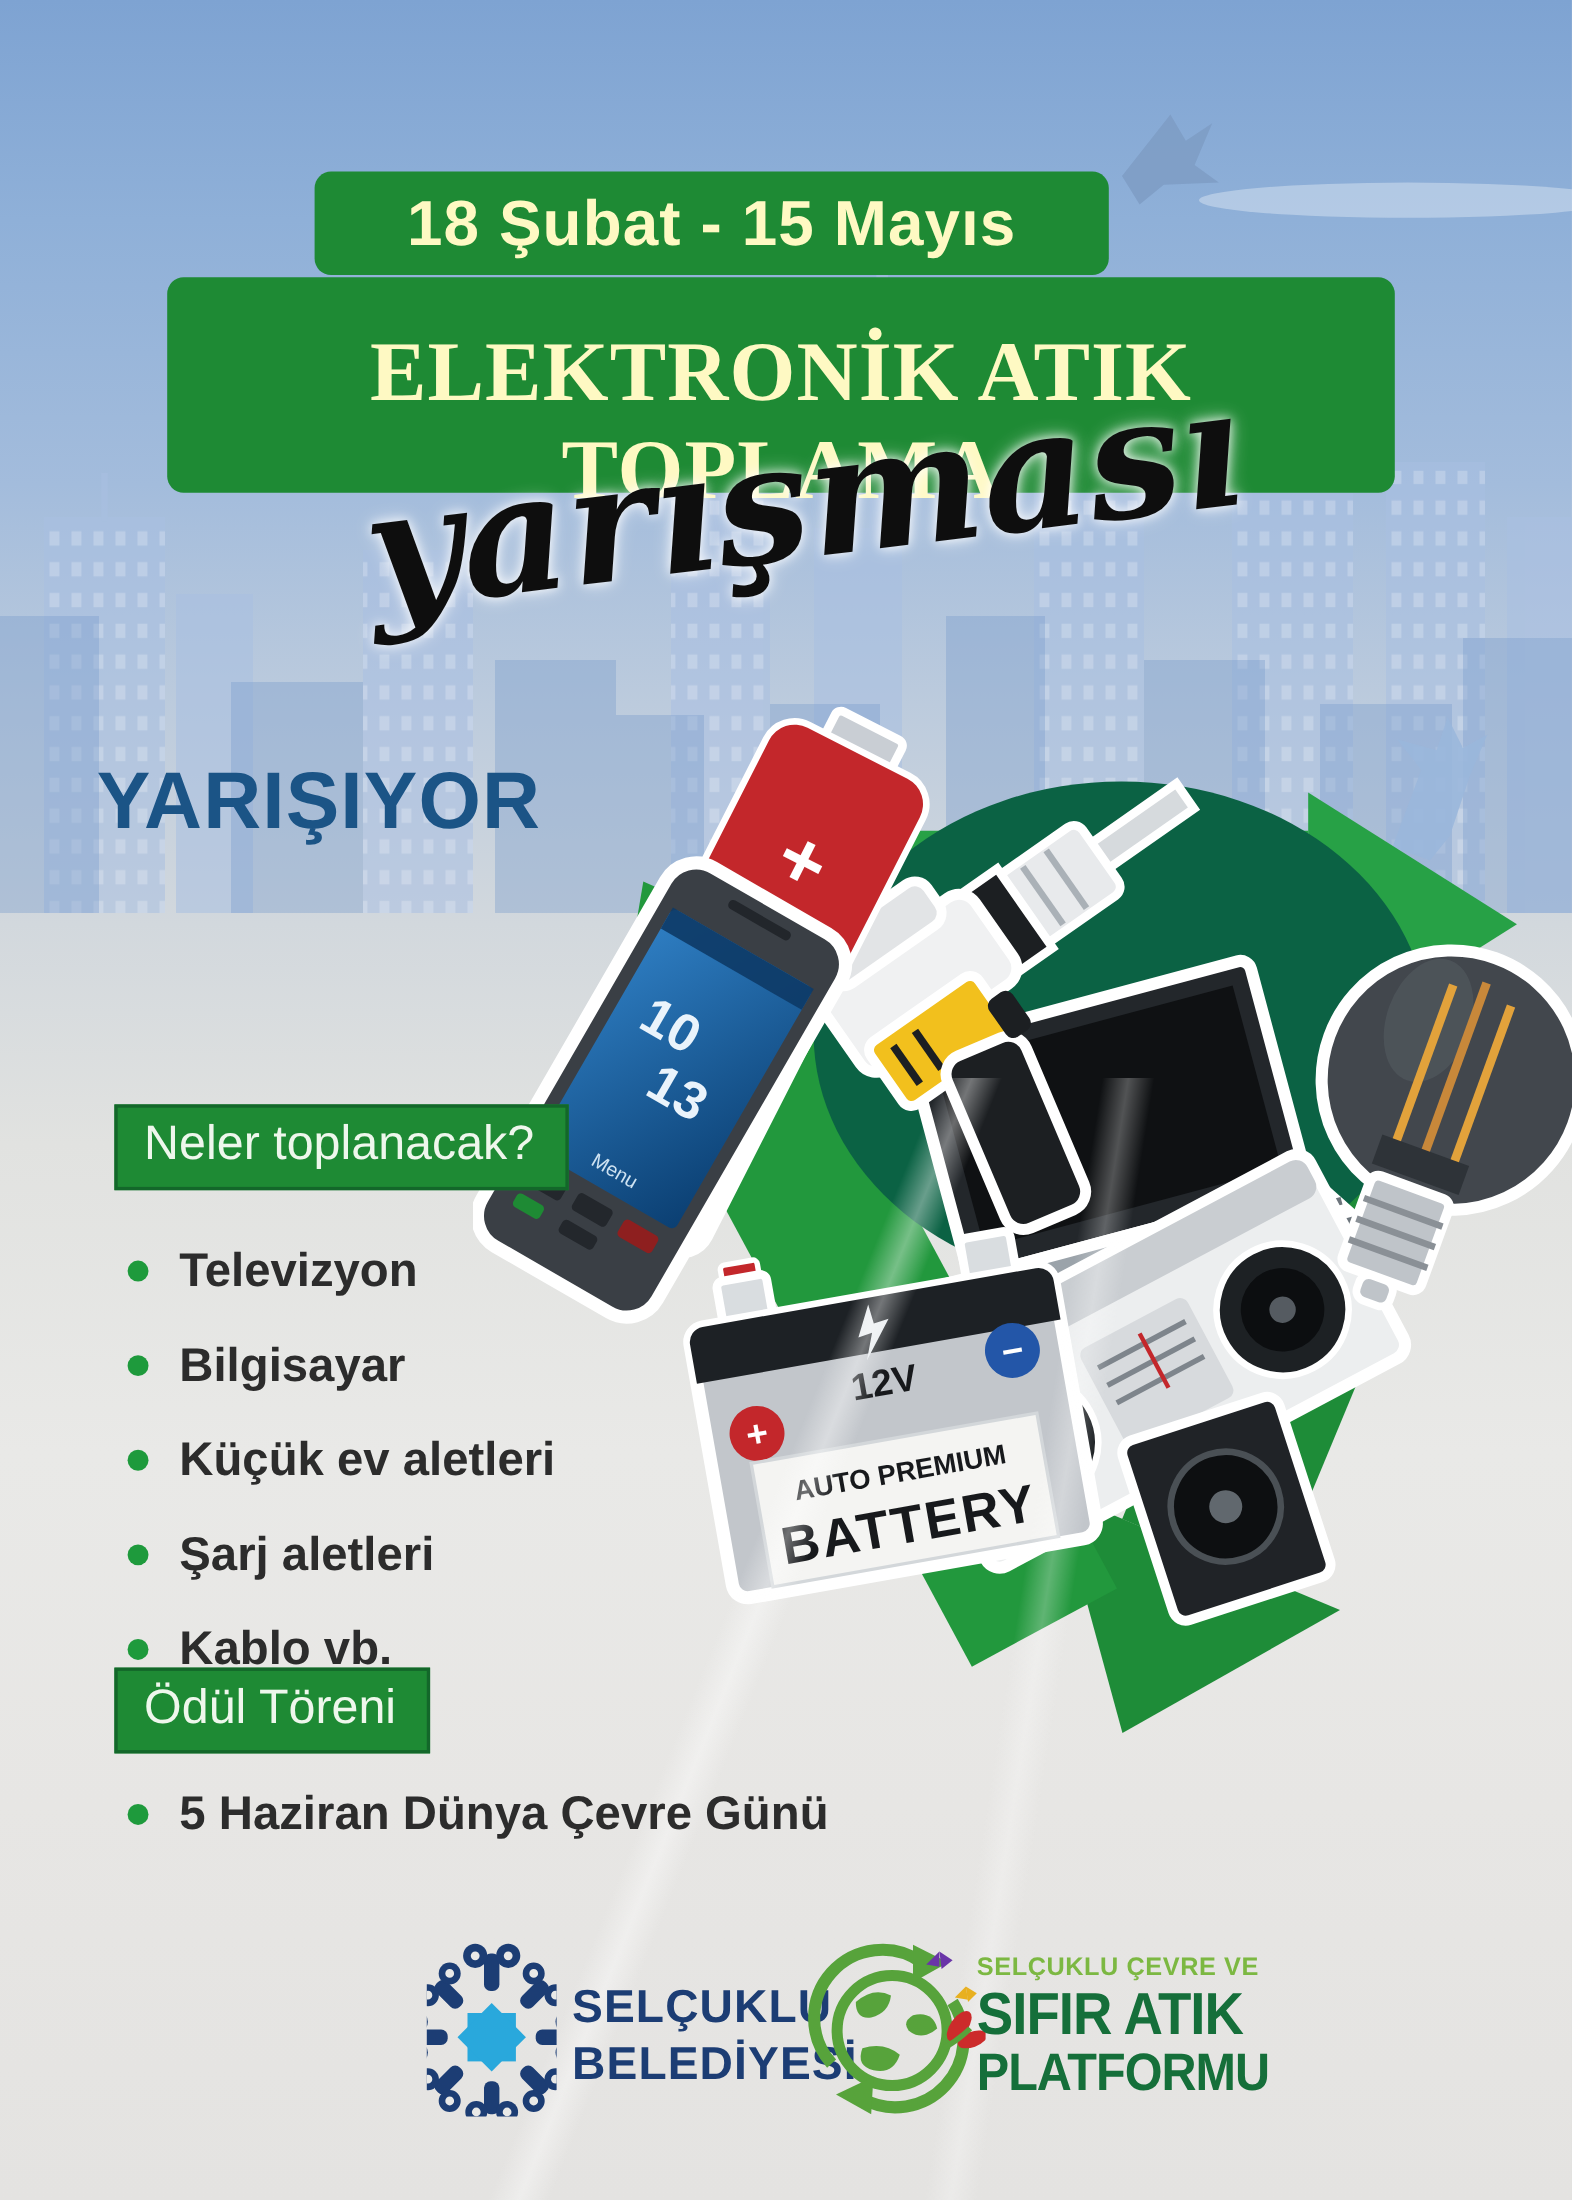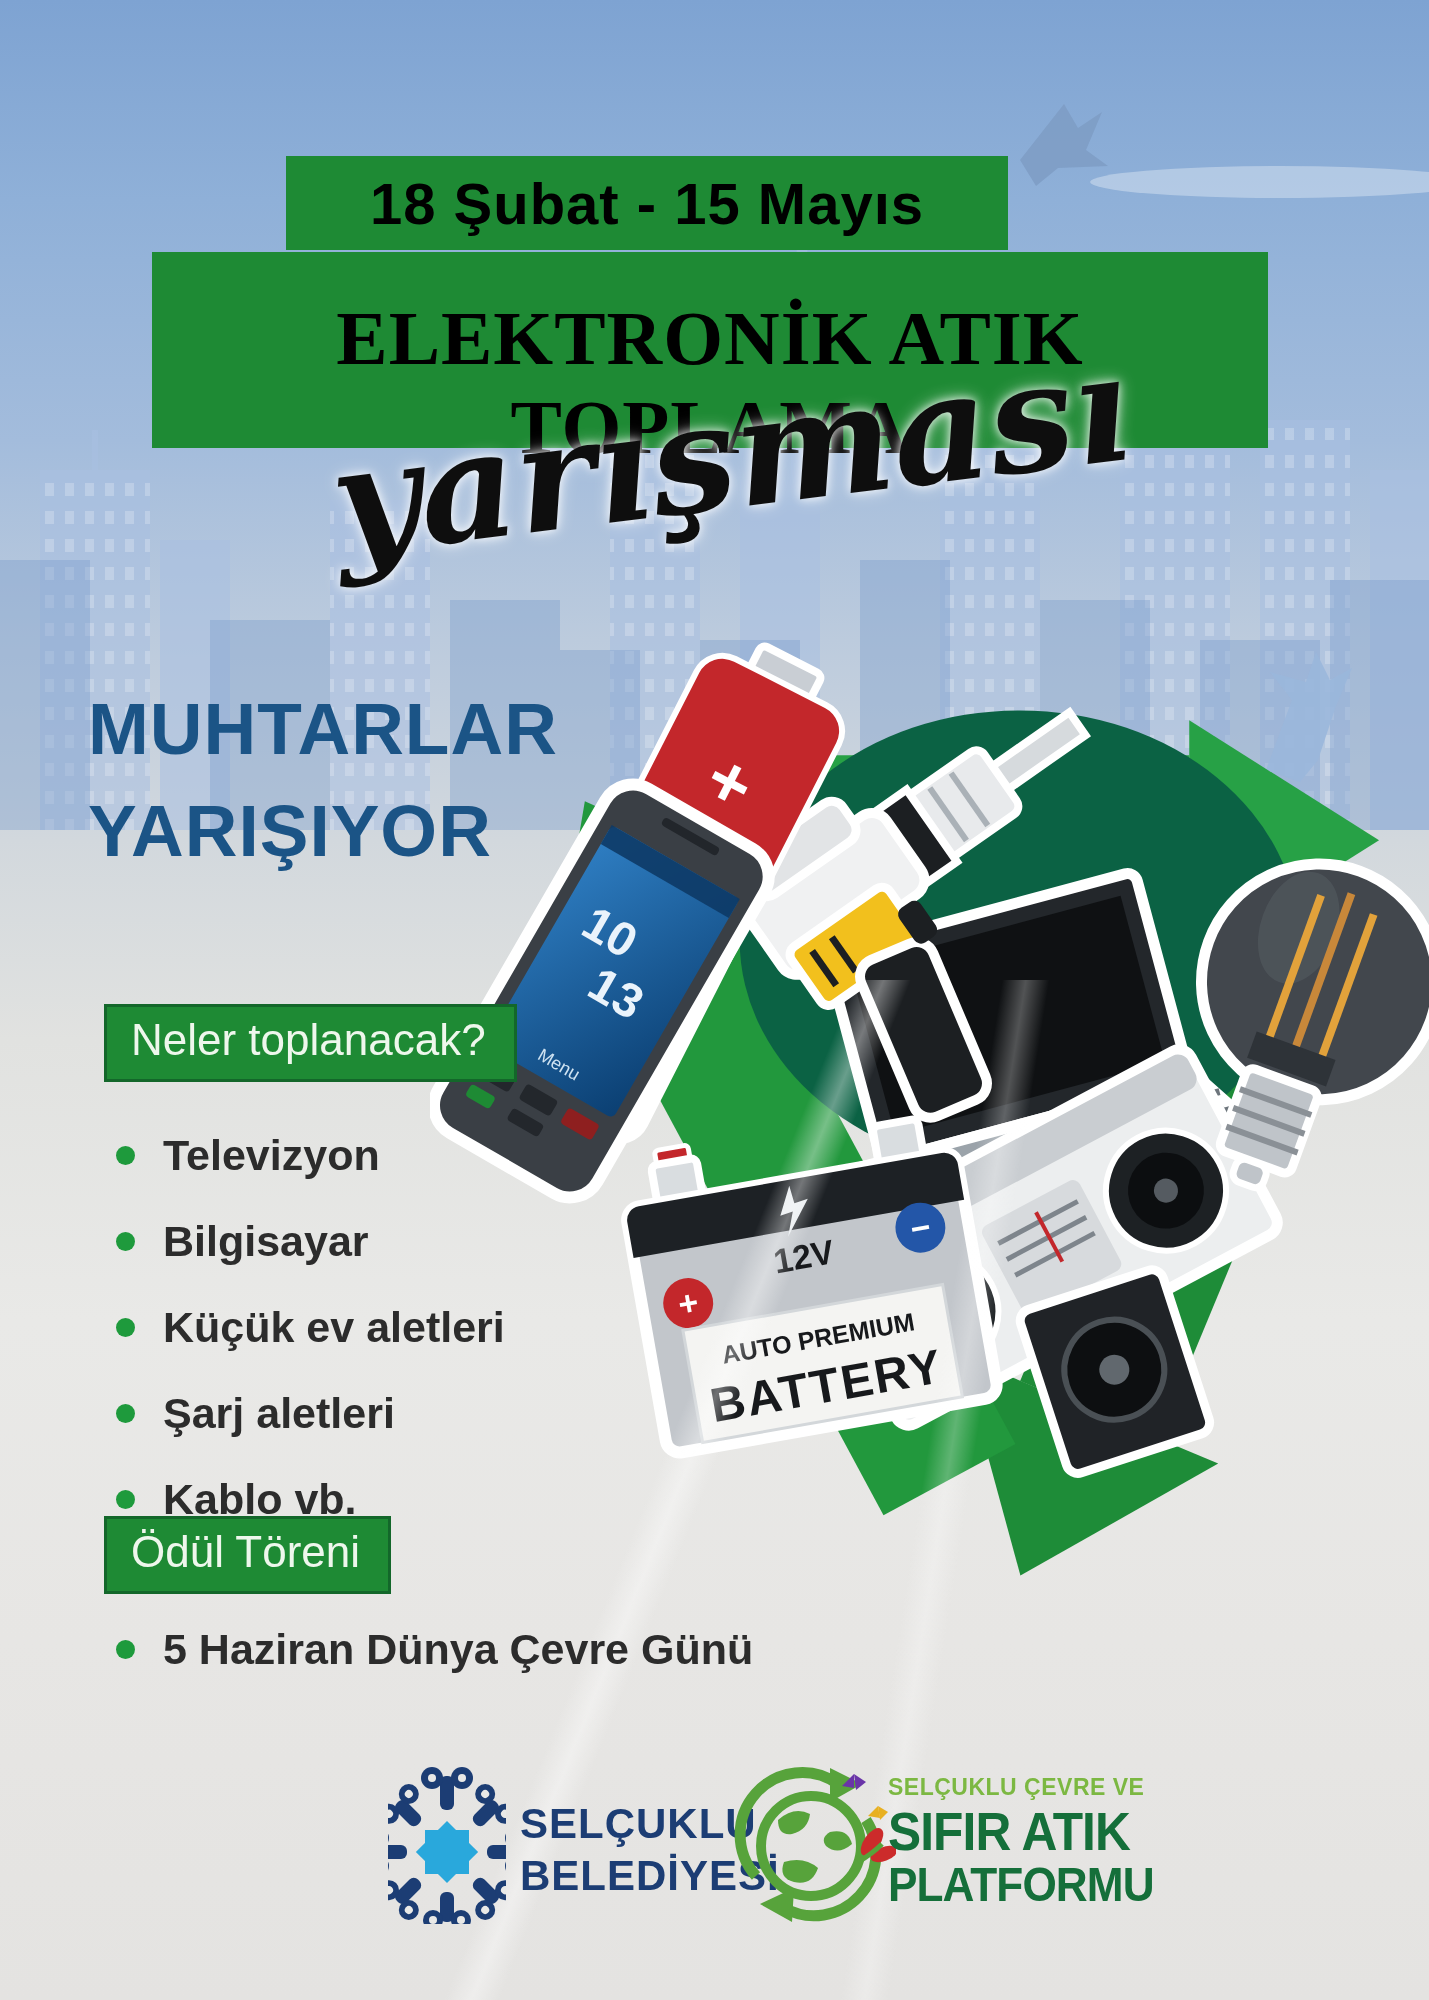--- a/index.html
+++ b/index.html
@@ -7,22 +7,22 @@
     position:relative;width:1429px;height:2000px;overflow:hidden;
     font-family:"Liberation Sans",sans-serif;
     background:linear-gradient(180deg,
       #7ea3d2 0%, #8fb0d8 10%, #a3bcdc 22%, #bccbdd 32%,
       #d2d8dd 42%, #e1e2e0 52%, #e9e9e7 66%, #e7e6e4 82%, #e4e3e1 100%);
   }
   .poster *{box-sizing:border-box;}
   .abs{position:absolute;}
   
   .green-banner{
-    background:#1e8a34;color:#000000;display:flex;align-items:center;justify-content:center;
-    font-weight:800;text-align:center;
+    background:#1e8a34;color:#fef9c3;display:flex;align-items:center;justify-content:center;
+    font-weight:800;text-align:center;border-radius:15px;
   }
   .date-banner{left:286px;top:156px;width:722px;height:94px;font-size:58px;letter-spacing:1px;}
   .title-banner{left:152px;top:252px;width:1116px;height:196px;font-size:77px;letter-spacing:1px;align-items:flex-start;padding-top:42px;font-family:Liberation Serif, serif;}
   .script-title{
     left:330px;top:382px;width:760px;text-align:center;
     font-family:"DejaVu Serif",serif;font-style:italic;font-weight:700;
     font-size:150px;color:#0e0e0e;transform:rotate(-7deg);line-height:1;
     text-shadow:0 0 10px rgba(255,255,255,.85),0 0 18px rgba(255,255,255,.6);
   }
   
@@ -229,21 +229,20 @@
     </g>
   </svg>
 
   <div class="abs crease"></div>
 
   <div class="abs green-banner date-banner">18 Şubat - 15 Mayıs</div>
   <div class="abs green-banner title-banner">ELEKTRONİK ATIK TOPLAMA</div>
   <div class="abs script-title">yarışması</div>
 
   <div class="abs headline">
-    <div>MUHTARLAR</div>
     <div>YARIŞIYOR</div>
   </div>
 
   <div class="abs badge badge-collect">Neler toplanacak?</div>
   <ul class="abs bullet-list">
     <li>
         <span class="dot"></span>
         <span>Televizyon</span>
       </li>
     <li>

